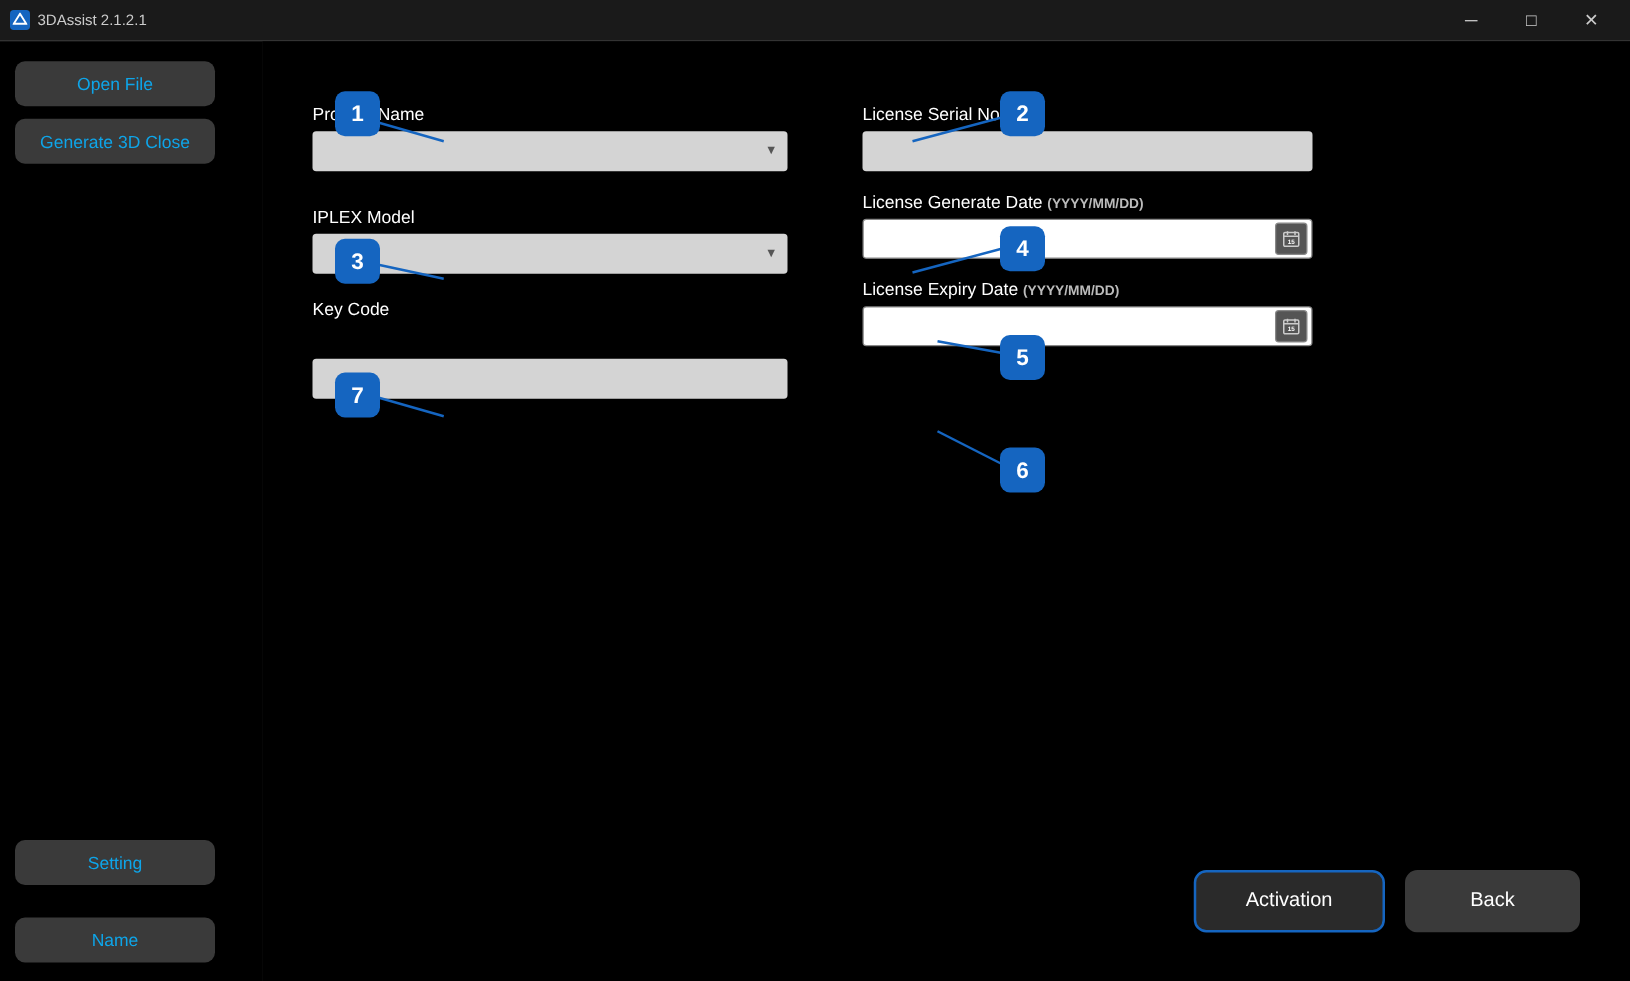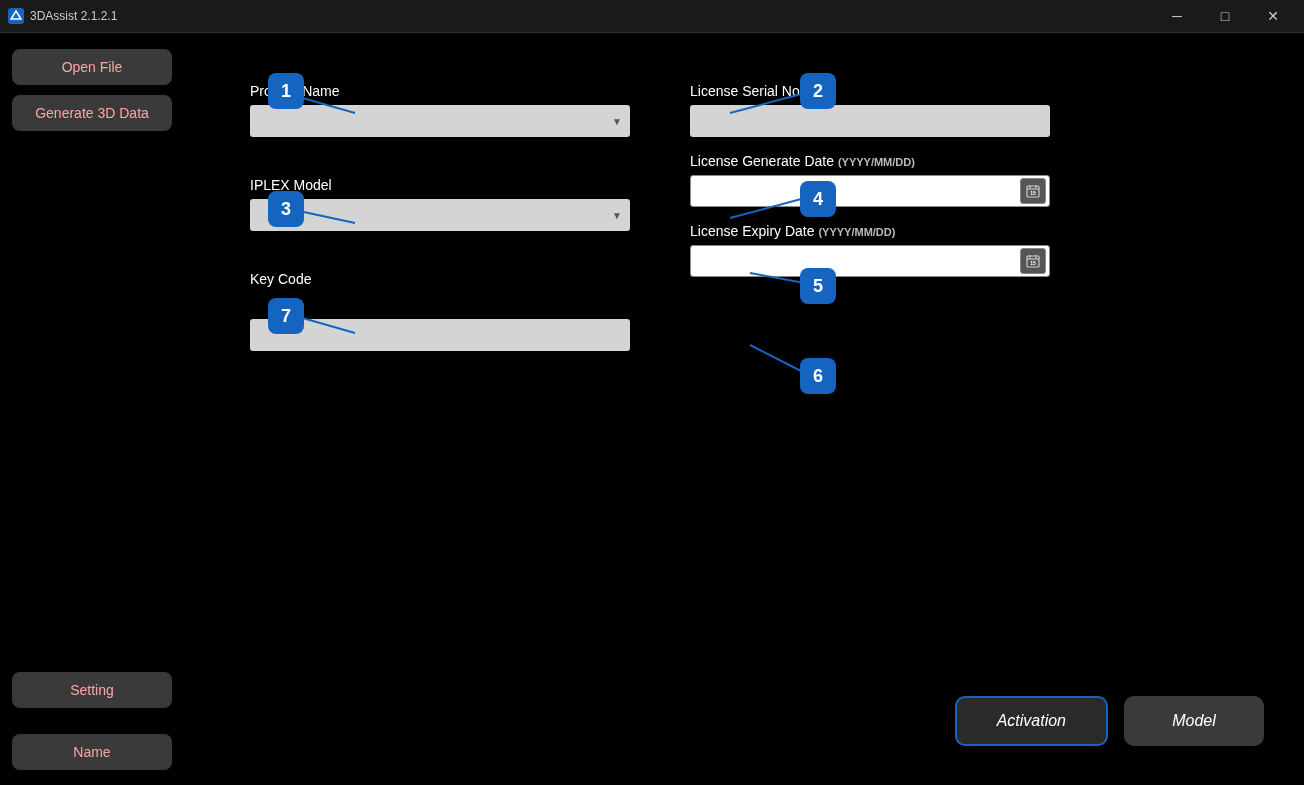--- a/index.html
+++ b/index.html
@@ -71,21 +71,21 @@
       width: 210px;
       padding: 16px 12px;
       display: flex;
       flex-direction: column;
       gap: 10px;
       background: #000000;
     }
     .sidebar-btn {
       background: #3a3a3a;
       border: none;
-      color: #fca5a5;
+      color: #0ea5e9;
       padding: 10px 16px;
       border-radius: 8px;
       font-size: 14px;
       cursor: pointer;
       text-align: center;
       width: 160px;
     }
     .sidebar-bottom {
       margin-top: auto;
       display: flex;
@@ -227,21 +227,20 @@
     .action-btn {
       background: #3a3a3a;
       border: 2px solid transparent;
       color: #ffffff;
       padding: 14px 40px;
       border-radius: 10px;
       font-size: 16px;
       cursor: pointer;
       min-width: 140px;
       text-align: center;
-      font-style: italic;
     }
     .action-btn.active {
       border: 2px solid #1565c0;
       background: #2a2a2a;
     }
   </style>
 </head>
 <body>
 
 <div class="titlebar">
@@ -257,21 +256,21 @@
     <button class="titlebar-btn">─</button>
     <button class="titlebar-btn">□</button>
     <button class="titlebar-btn close-btn">✕</button>
   </div>
 </div>
 
 <div class="main-content">
 
   <div class="sidebar">
     <button class="sidebar-btn">Open File</button>
-    <button class="sidebar-btn">Generate 3D Data</button>
+    <button class="sidebar-btn">Generate 3D Close</button>
 
     <div class="sidebar-bottom">
       <button class="sidebar-btn">Setting</button>
       <button class="sidebar-btn">Name</button>
     </div>
   </div>
 
   <div class="content-area">
 
     <svg class="overlay-svg">
@@ -312,31 +311,31 @@
         <div class="form-group" style="margin-top: 10px;">
           <label class="form-label">Product Name</label>
           <div class="select-wrapper">
             <select>
               <option value=""></option>
             </select>
             <span class="select-arrow">▼</span>
           </div>
         </div>
 
-        <div class="form-group" style="margin-top: 20px;">
+        <div class="form-group" style="margin-top: 8px;">
           <label class="form-label">IPLEX Model</label>
           <div class="select-wrapper">
             <select>
               <option value=""></option>
             </select>
             <span class="select-arrow">▼</span>
           </div>
         </div>
 
-        <div class="form-group" style="margin-top: 20px; gap: 32px;">
+        <div class="form-group" style=" gap: 32px;">
           <label class="form-label">Key Code</label>
           <input type="text" class="form-input" placeholder="" style="">
         </div>
 
       </div>
 
       <div style="display: flex; flex-direction: column; gap: 16px; width: 360px;">
 
         <div class="form-group" style="margin-top: 10px;">
           <label class="form-label">License Serial No.</label>
@@ -380,17 +379,17 @@
               </svg>
             </div>
           </div>
         </div>
 
       </div>
     </div>
 
     <div class="bottom-buttons-right">
       <button class="action-btn active">Activation</button>
-      <button class="action-btn">Model</button>
+      <button class="action-btn">Back</button>
     </div>
 
   </div>
 </div>
 
 </body></html>

